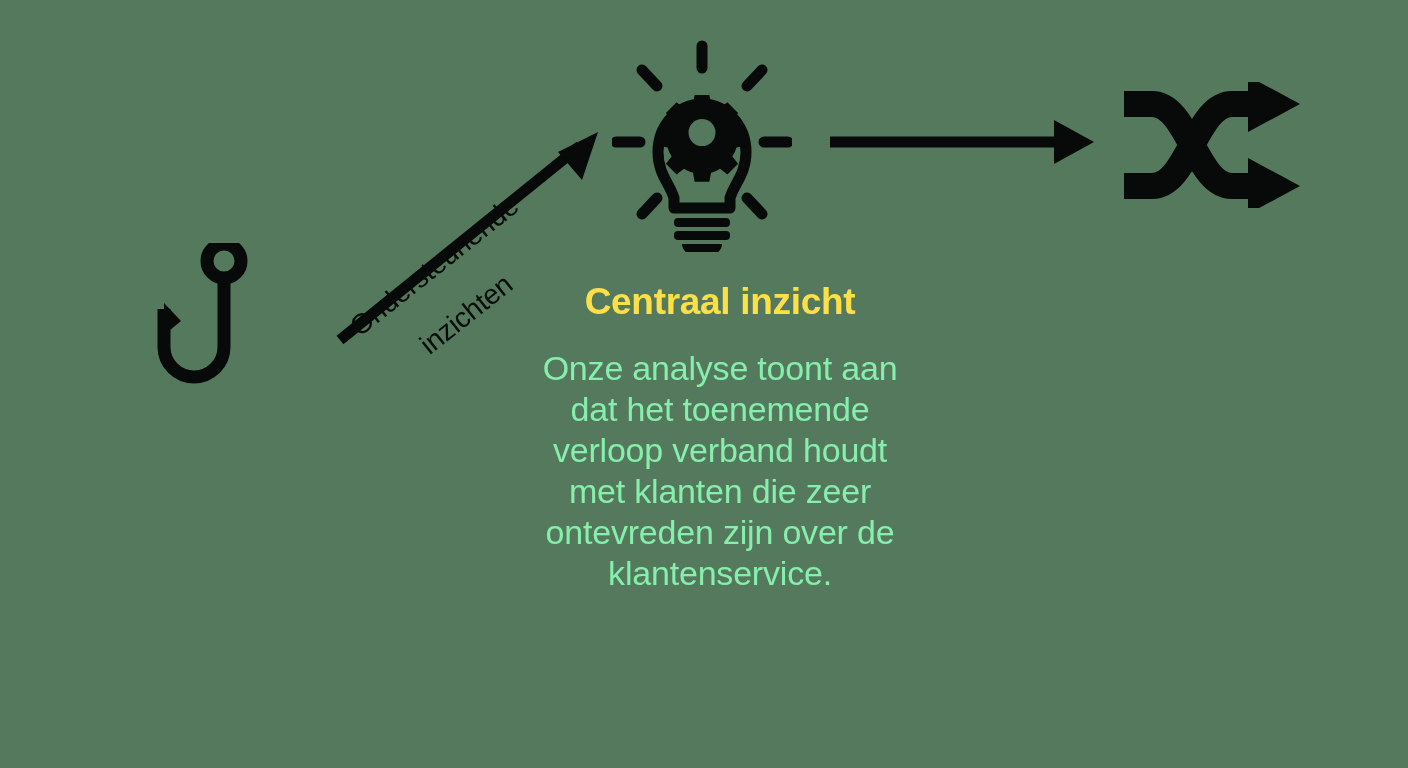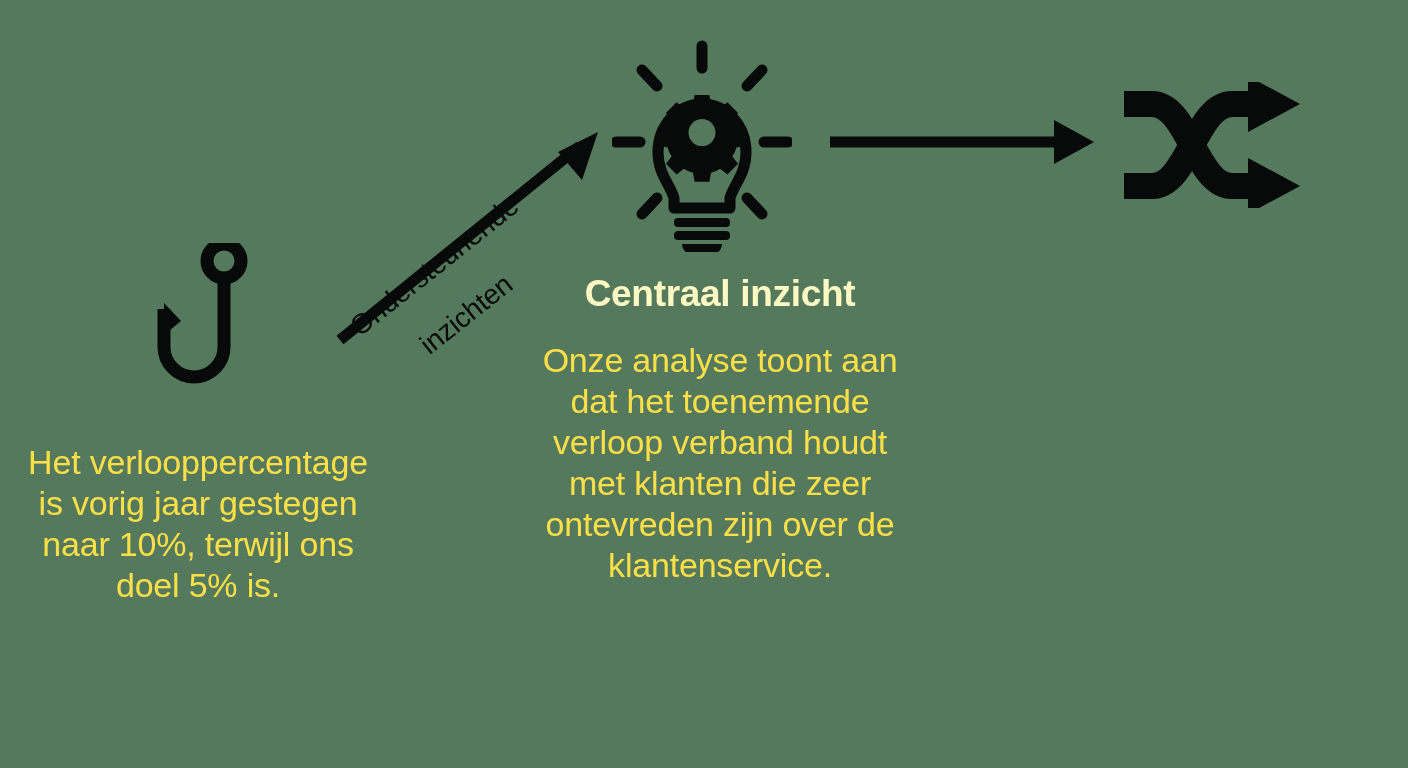--- a/index.html
+++ b/index.html
@@ -24,30 +24,30 @@
   .column {
     position: absolute;
     text-align: center;
     color: #060808;
   }
   .col-heading {
     font-weight: bold;
     font-size: 37px;
     line-height: 52px;
     letter-spacing: -0.3px;
-    color: #fef9c3;
-    margin: 0;
+    color: #fde047;
+    margin: 8px;
     white-space: pre-line;
   }
   .col-body {
     font-weight: normal;
     font-size: 34px;
     line-height: 41px;
     letter-spacing: -0.2px;
-    color: #fde047;
+    color: #86efac;
     margin: 0;
     white-space: pre-line;
   }
 
   
   #col-problem  { left: 8px;    top: 420px;  width: 380px; }
   #col-insight  { left: 520px;  top: 268px;  width: 400px; }
   #col-solution { left: 1018px; top: 270px;  width: 380px; }
 
   #col-problem  .col-body  { margin-top: 22px; }
@@ -113,24 +113,20 @@
         <path d="M84 104 A30 30 0 0 1 24 104 L24 66"></path>
       </g>
 
       <circle cx="84" cy="18" r="17" fill="none" stroke="#070a08" stroke-width="13"></circle>
 
       <path d="M24 60 L24 92 L41 78 Z" fill="#070a08"></path>
     </svg>
   </div>
 
   <div class="column" id="col-problem">
-    <p class="col-body">Het verlooppercentage
-is vorig jaar gestegen
-naar 10%, terwijl ons
-doel 5% is.</p>
   </div>
 
   <div id="arrow-diagonal-group">
     <svg viewBox="0 0 280 232" width="280" height="232" aria-hidden="true">
       <line x1="10" y1="222" x2="250" y2="28" stroke="#070a08" stroke-width="11"></line>
       <path d="M268 14 L228 34 L252 62 Z" fill="#070a08"></path>
     </svg>
   </div>
 
   <div class="diag-label" id="diag-label-top">Ondersteunende</div>

